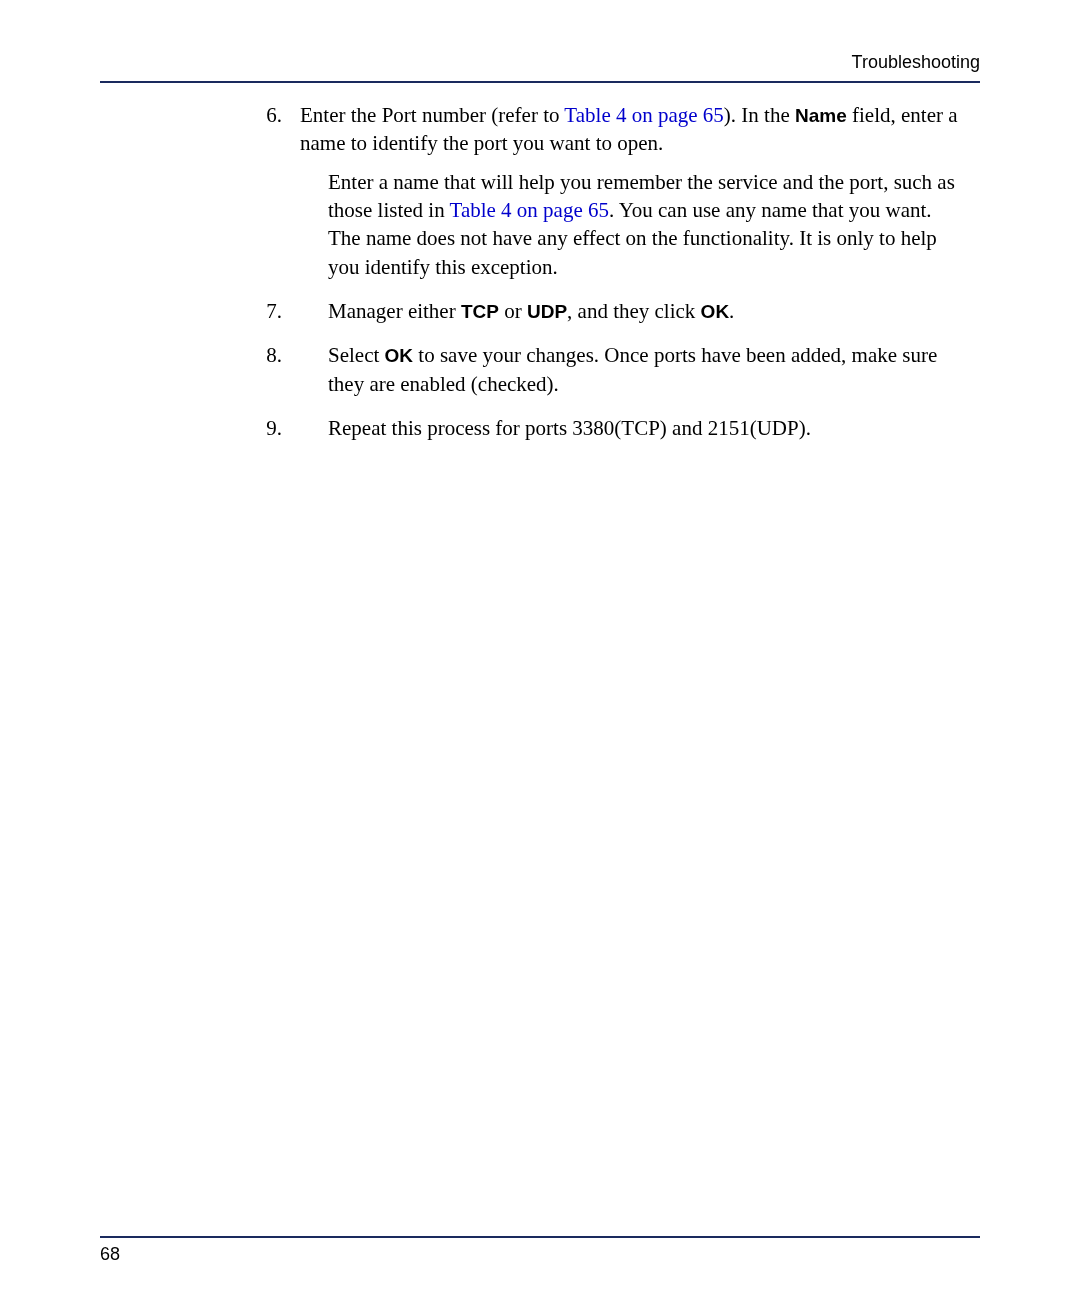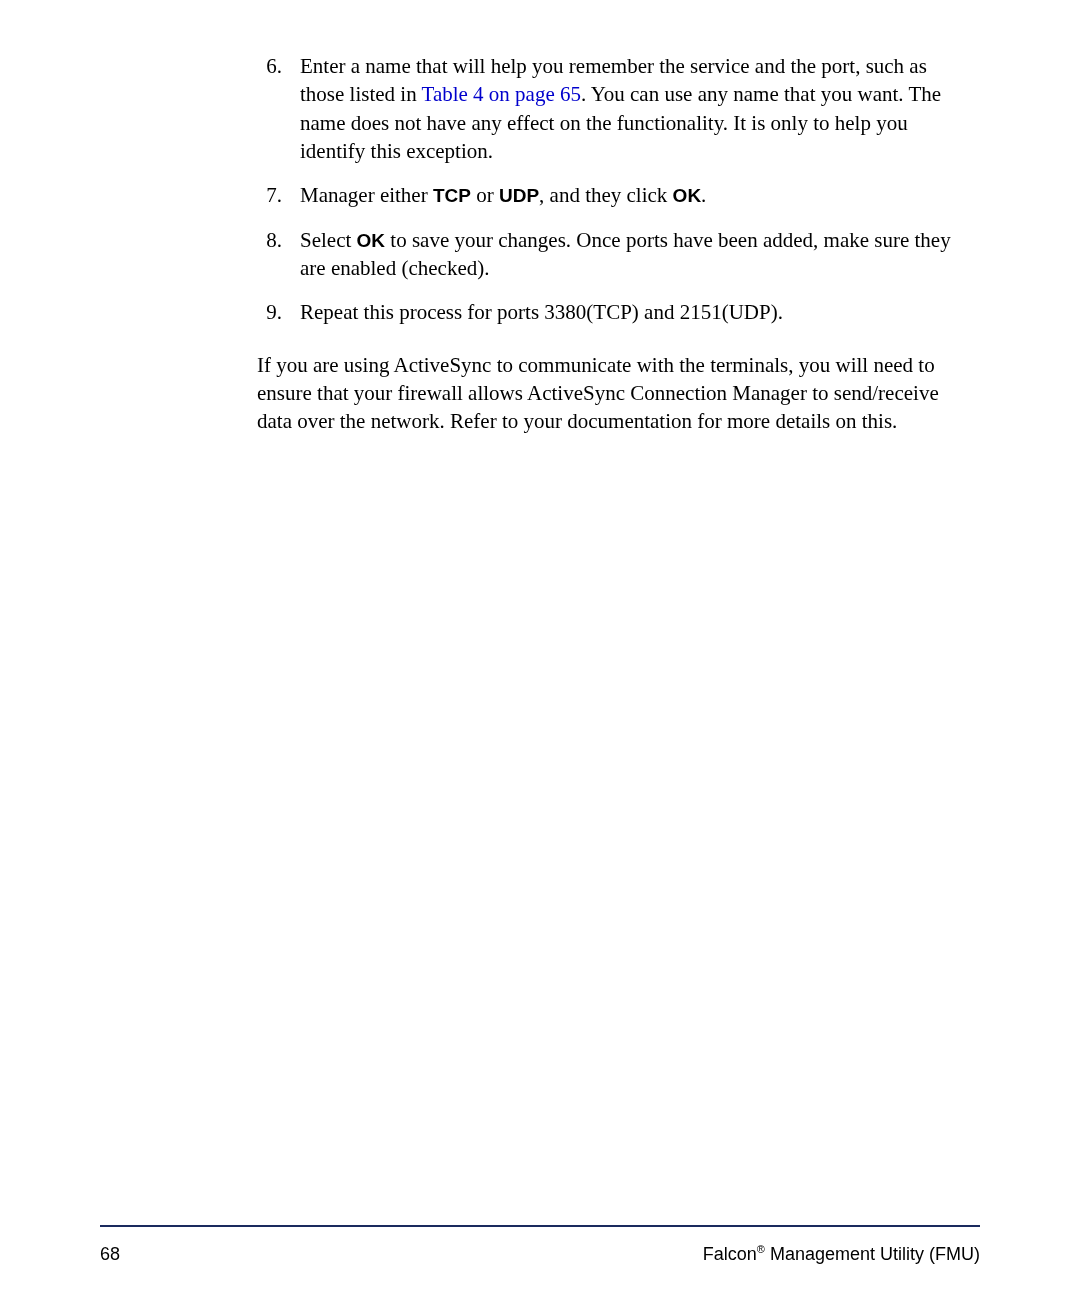--- a/index.html
+++ b/index.html
@@ -46,64 +46,71 @@
       padding-right: 18px;
     }
     .list-text {
       flex: 1;
     }
     .list-text p {
       margin-bottom: 10px;
     }
     .list-text p:last-child {
       margin-bottom: 0;
+      margin-left: 28px;
     }
     .link {
       color: #0000cc;
     }
     .bold-sans {
       font-family: "Trebuchet MS", Arial, sans-serif;
       font-weight: bold;
       font-size: 19px;
     }
     .after-list {
       margin-top: 24px;
     }
     .footer {
       position: absolute;
       bottom: 46px;
       left: 100px;
       right: 100px;
       border-top: 2px solid #1a2a5e;
-      padding-top: 16px;
+      padding-top: 6px;
       display: flex;
       justify-content: space-between;
       align-items: baseline;
       font-family: "Trebuchet MS", "Lucida Sans", Arial, sans-serif;
       font-size: 18px;
       color: #000;
     }
     .footer-right {
       text-align: right;
     }
     .footer-right sup {
       font-size: 11px;
       vertical-align: super;
     }
   </style>
 </head>
 <body>
 
 <div class="page">
+  <div class="header">
+    <span>Troubleshooting</span>
+  </div>
 
   <div class="content">
 
     <div class="list-item">
       <div class="list-num">6.</div>
       <div class="list-text">
+        <p>
+          <span>Enter the Port number (refer to </span><span class="link">Table 4 on page 65</span><span>). In the </span><span class="bold-sans">Name</span><span> field, enter a name to identify the port you want to open.</span>
+        </p>
         <p>
           <span>Enter a name that will help you remember the service and the port, such as those listed in </span><span class="link">Table 4 on page 65</span><span>. You can use any name that you want. The name does not have any effect on the functionality. It is only to help you identify this exception.</span>
         </p>
       </div>
     </div>
 
     <div class="list-item">
       <div class="list-num">7.</div>
       <div class="list-text">
         <p>
@@ -121,23 +128,19 @@
       </div>
     </div>
 
     <div class="list-item">
       <div class="list-num">9.</div>
       <div class="list-text">
         <p>Repeat this process for ports 3380(TCP) and 2151(UDP).</p>
       </div>
     </div>
 
-    <p class="after-list">If you are using ActiveSync to communicate with the terminals, you will need to ensure that your firewall allows ActiveSync Connection Manager to send/receive data over the network. Refer to your documentation for more details on this.</p>
 
   </div>
 
   <div class="footer">
     <div class="footer-left">68</div>
-    <div class="footer-right">
-      <span>Falcon</span><sup>®</sup><span> Management Utility (FMU)</span>
-    </div>
   </div>
 </div>
 
 </body></html>

